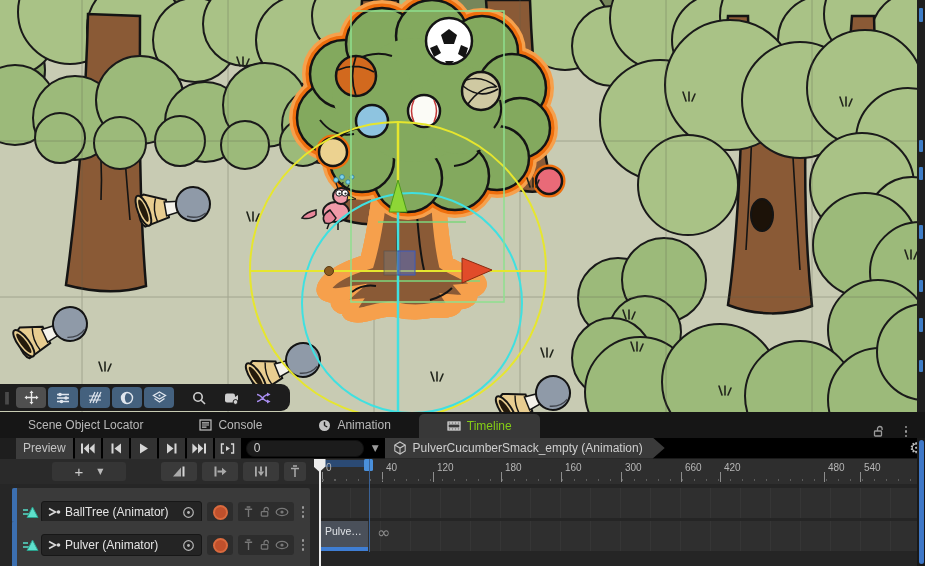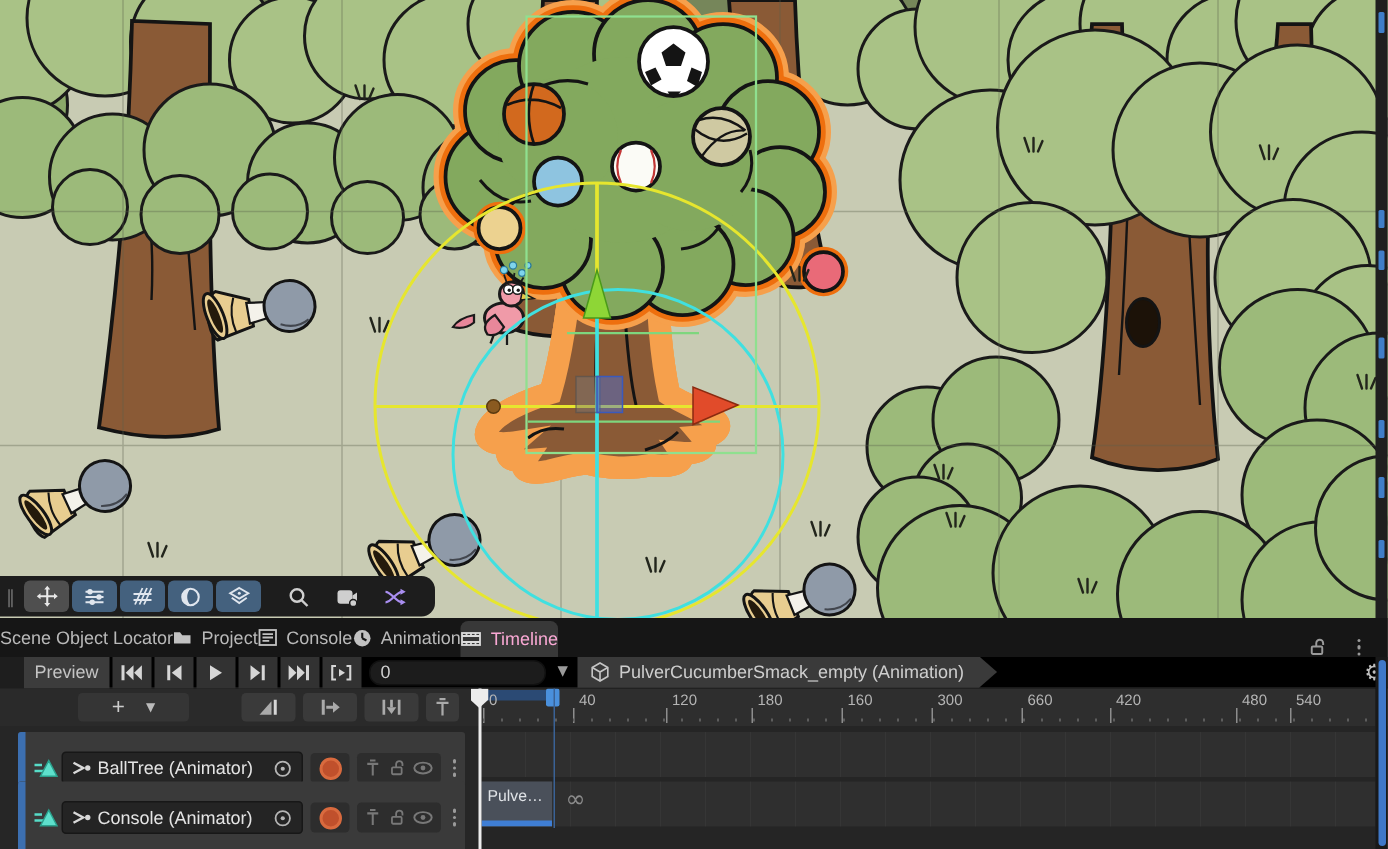--- a/index.html
+++ b/index.html
@@ -16,22 +16,22 @@
     border-radius:0 9px 9px 0;display:flex;align-items:center;gap:2px;padding:0 4px 0 2px;box-sizing:border-box;z-index:4;}
   .drag-handle{color:#6f6f6f;font-size:12px;letter-spacing:1px;margin:0 3px 0 2px;}
   .tool-btn{width:30px;height:21px;border-radius:4px;display:flex;align-items:center;justify-content:center;}
   .tool-btn.active{background:#4f4f4f;}
   .tool-btn.hl{background:#44617e;}
   .tool-btn svg{display:block;}
   .tool-gap{width:6px;}
 
   
   #tab-bar{position:absolute;left:0;top:412px;width:925px;height:26px;background:#161616;display:flex;align-items:flex-end;z-index:3;}
-  .tab{height:26px;display:flex;align-items:center;gap:6px;padding:0 0;color:#b9b9b9;font-size:12px;white-space:nowrap;}
-  .tab.active{background:#383838;border-radius:5px 5px 0 0;height:24px;color:#f9a8d4;}
+  .tab{height:26px;display:flex;align-items:center;gap:6px;padding:0 28px;color:#b9b9b9;font-size:12px;white-space:nowrap;}
+  .tab.active{background:#383838;border-radius:5px 5px 0 0;height:24px;color:#84cc16;}
   .tab svg{display:block;}
   #tab-right{margin-left:auto;display:flex;align-items:center;gap:12px;padding-right:12px;color:#9a9a9a;}
 
   
   #preview-bar{position:absolute;left:0;top:438px;width:925px;height:21px;background:#000000;display:flex;align-items:center;z-index:3;border-bottom:1px solid #1a1a1a;box-sizing:border-box;margin-left:16px;}
   #preview-btn{height:21px;padding:0 7px;background:#3c3c3c;color:#c4c4c4;font-size:12px;display:flex;align-items:center;margin-right:2px;}
   .tr-btn{width:26px;height:21px;background:#323232;margin-right:2px;display:flex;align-items:center;justify-content:center;}
   .tr-btn svg{display:block;}
   #frame-field{width:102px;height:15px;margin-left:3px;background:#1c1c1c;border:1px solid #101010;border-radius:8px;color:#cfcfcf;font-size:12px;padding:0 7px;font-family:"Liberation Sans",sans-serif;outline:none;}
   #frame-caret{color:#9a9a9a;font-size:9px;margin:0 6px 0 8px;}
@@ -413,26 +413,20 @@
         <path d="M11,1.5 L14.5,3.5 L11,5.5 Z M11,8.5 L14.5,10.5 L11,12.5 Z" stroke="none"></path>
       </svg>
     </div>
   </div>
 
   <div id="tab-bar">
     <div class="tab">
       <span>Scene Object Locator</span>
     </div>
     <div class="tab">
-      <svg width="13" height="12" viewBox="0 0 13 12">
-          <path d="M1,2.5 h4 l1.5,2 h5.5 v5.5 h-11 z" fill="#c2c2c2"></path>
-        </svg>
-      <span>Project</span>
-    </div>
-    <div class="tab">
       <svg width="13" height="12" viewBox="0 0 13 12" stroke="#c2c2c2" stroke-width="1.2" fill="none">
         <rect x="1" y="1" width="11" height="10"></rect>
           <path d="M3,3.8 h7 M3,6 h7 M3,8.2 h4.5"></path>
       </svg>
       <span>Console</span>
     </div>
     <div class="tab">
       <svg width="13" height="13" viewBox="0 0 13 13">
         <circle cx="6.5" cy="6.5" r="5.5" fill="#c2c2c2"></circle>
           <path d="M6.5,6.5 V2.8 M6.5,6.5 L9.3,8" stroke="#161616" stroke-width="1.4" fill="none"></path>
@@ -545,26 +539,26 @@
           </svg>
       </div>
     </div>
   </div>
 
   <div id="ruler">
     <div id="range-strip"></div>
     <div id="range-handle"></div>
     <span class="rlabel" style="left:6px">0</span>
     <span class="rlabel" style="left:66px">40</span>
-    <span class="rlabel" style="left:128px">120</span>
+    <span class="rlabel" style="left:117px">120</span>
     <span class="rlabel" style="left:185px">180</span>
     <span class="rlabel" style="left:245px">160</span>
     <span class="rlabel" style="left:305px">300</span>
     <span class="rlabel" style="left:365px">660</span>
-    <span class="rlabel" style="left:424px">420</span>
+    <span class="rlabel" style="left:404px">420</span>
     <span class="rlabel" style="left:508px">480</span>
     <span class="rlabel" style="left:544px">540</span>
   </div>
 
   <div id="tracks-panel">
     <div class="trow" style="top:4px">
       <div class="tstripe"></div>
       <div class="ttype">
         <svg width="17" height="16" viewBox="0 0 17 16">
           <path d="M1,6 H6 M1,10 H7" stroke="#56dcc8" stroke-width="1.6"></path>
@@ -611,21 +605,21 @@
         <svg width="17" height="16" viewBox="0 0 17 16">
           <path d="M1,6 H6 M1,10 H7" stroke="#56dcc8" stroke-width="1.6"></path>
           <polygon points="10.5,3 16,13.5 5,13.5" fill="#5ee0cc" stroke="#2aa08c" stroke-width="1"></polygon>
         </svg>
       </div>
       <div class="ofield">
         <svg width="13" height="12" viewBox="0 0 13 12" stroke="#d8d8d8" stroke-width="1.6" fill="none">
           <path d="M1,2.5 L7.5,6 L1,9.5"></path>
             <circle cx="10.5" cy="6" r="1.8" fill="#d8d8d8" stroke="none"></circle>
         </svg>
-        <span class="tname">Console (Animator)</span>
+        <span class="tname">Pulver (Animator)</span>
         <svg width="13" height="13" viewBox="0 0 13 13" stroke="#b5b5b5" stroke-width="1.2" fill="none">
           <circle cx="6.5" cy="6.5" r="4.8"></circle>
             <circle cx="6.5" cy="6.5" r="1.4" fill="#b5b5b5" stroke="none"></circle>
         </svg>
       </div>
       <div class="rec-chip">
           <div class="rec-dot"></div>
         </div>
       <div class="misc-chip">
         <svg width="11" height="12" viewBox="0 0 12 13" stroke="#787878" stroke-width="1.5" fill="none">

